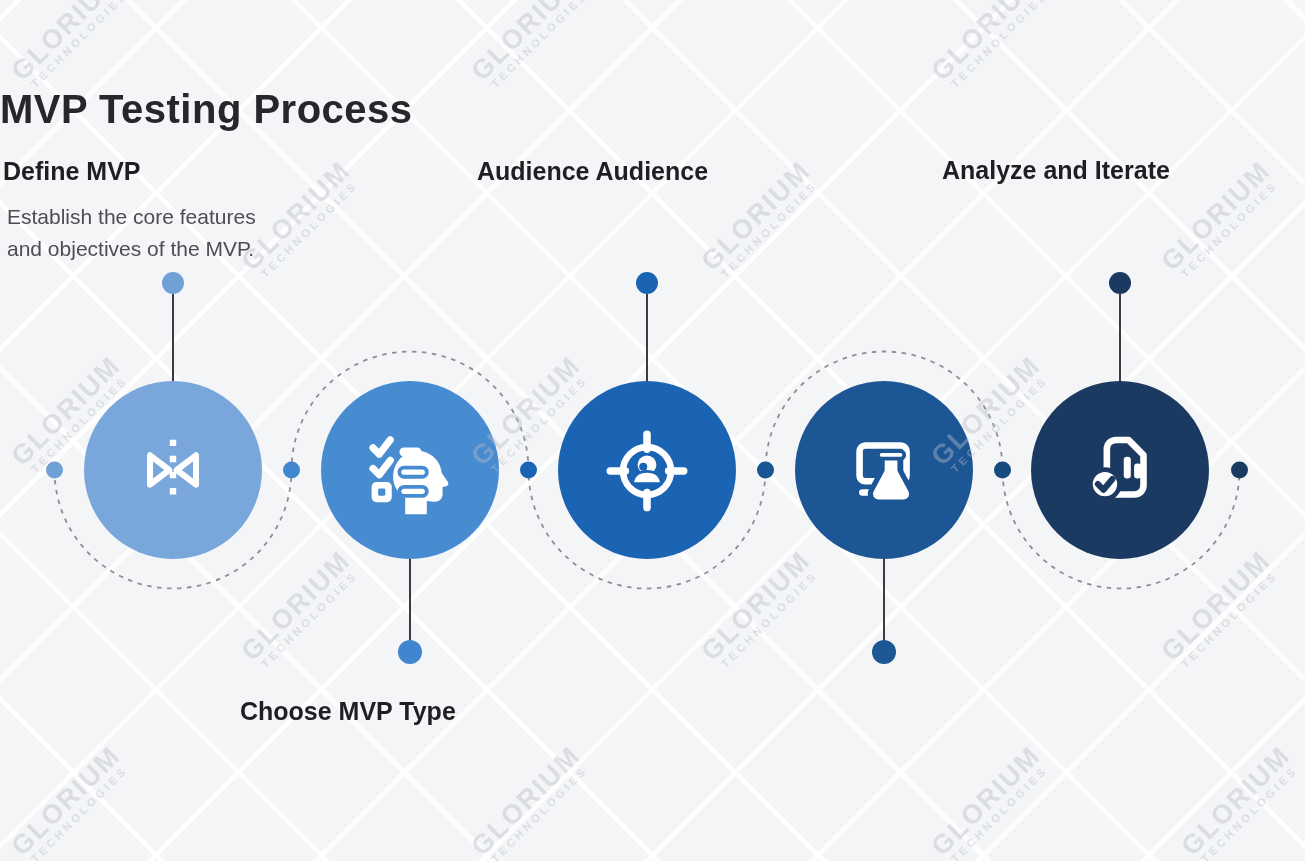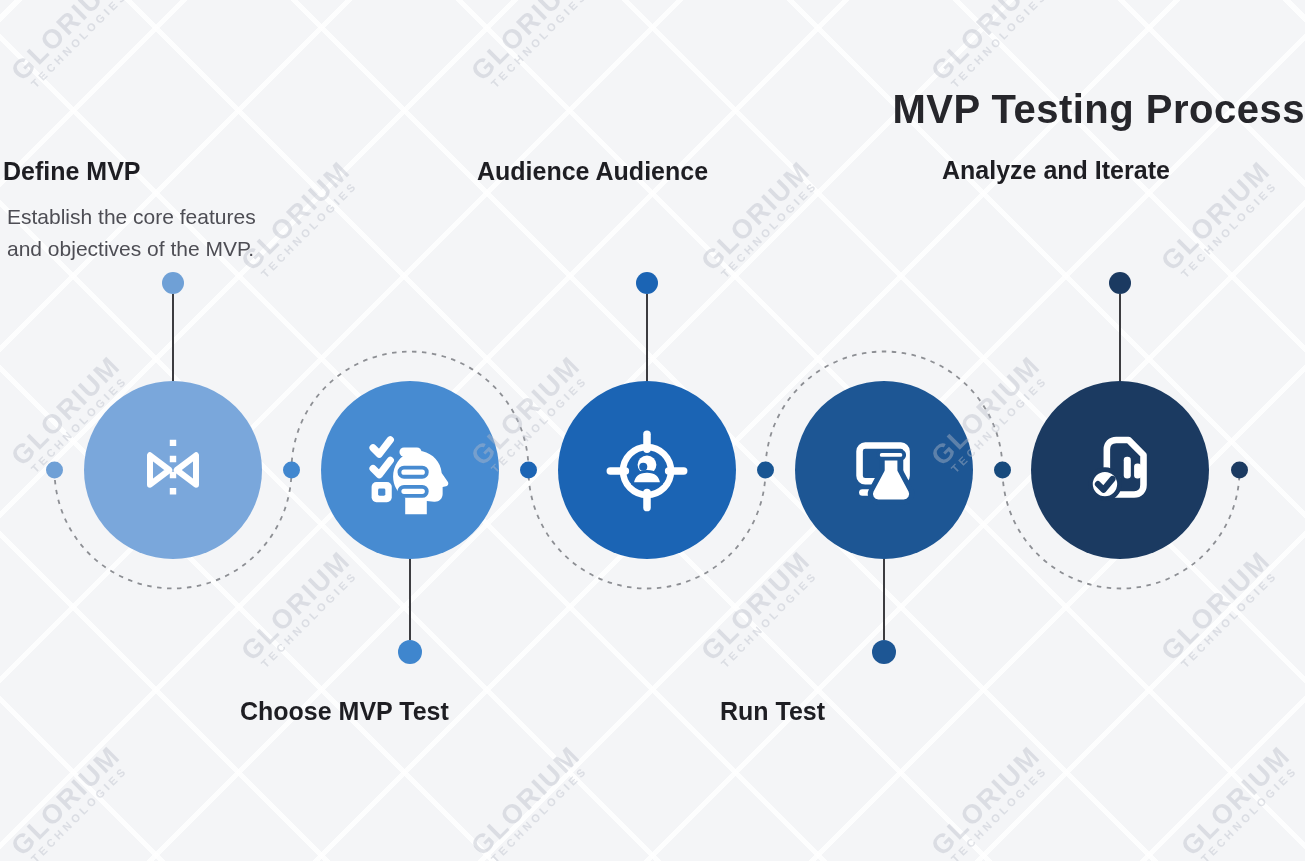--- a/index.html
+++ b/index.html
@@ -5,21 +5,21 @@
   html,body{margin:0;padding:0;}
   .canvas{
     position:relative;width:1305px;height:861px;overflow:hidden;
     font-family:"Liberation Sans",sans-serif;
     background:
       repeating-linear-gradient(45deg, rgba(255,255,255,0) 0 112px, rgba(255,255,255,.85) 112px 117px),
       repeating-linear-gradient(-45deg, rgba(255,255,255,0) 0 112px, rgba(255,255,255,.85) 112px 117px),
       #f4f5f7;
   }
   .title{
-    position:absolute;top:60px;left:0;width:100%;text-align:right;
+    position:absolute;top:60px;left:0;width:100%;text-align:left;
     font-size:40px;font-weight:700;color:#26262b;letter-spacing:.5px;
   }
   .connectors{position:absolute;left:0;top:0;}
   .step-text{position:absolute;width:340px;text-align:left;}
   .step-text .h{font-size:25px;font-weight:700;color:#1e1e23;margin:0 0 15px 0;}
   .step-text .d{font-size:21px;color:#4d4d54;line-height:1.5;margin:4px;white-space:pre-line;}
   .circle{
     position:absolute;top:381px;width:178px;height:178px;border-radius:50%;
     background:var(--c);display:flex;align-items:center;justify-content:center;
   }
@@ -69,24 +69,23 @@
     <p class="d">Establish the core features
 and objectives of the MVP.</p>
   </div>
   <div class="step-text" style="left:477px;top:157px">
     <div class="h">Audience Audience</div>
   </div>
   <div class="step-text" style="left:942px;top:156px">
     <div class="h">Analyze and Iterate</div>
   </div>
   <div class="step-text" style="left:240px;top:697px">
-    <div class="h">Choose MVP Test</div>
+    <div class="h">Choose MVP Type</div>
   </div>
   <div class="step-text" style="left:720px;top:697px">
-    <div class="h">Run Test</div>
   </div>
 
   <div class="circle" style="left: 84px; --c: #7AA7DB;">
     <svg viewBox="0 0 100 100" width="92" height="92">
       <line x1="50" y1="17" x2="50" y2="87" style="stroke:#fff;stroke-width:7;stroke-dasharray:7 10.5"></line>
       <path d="M25 34 L25 66 L46 50 Z" style="fill:none;stroke:#fff;stroke-width:6.5;stroke-linejoin:round"></path>
       <path d="M75 34 L75 66 L54 50 Z" style="fill:none;stroke:#fff;stroke-width:6.5;stroke-linejoin:round"></path>
     </svg>
   </div>
 

